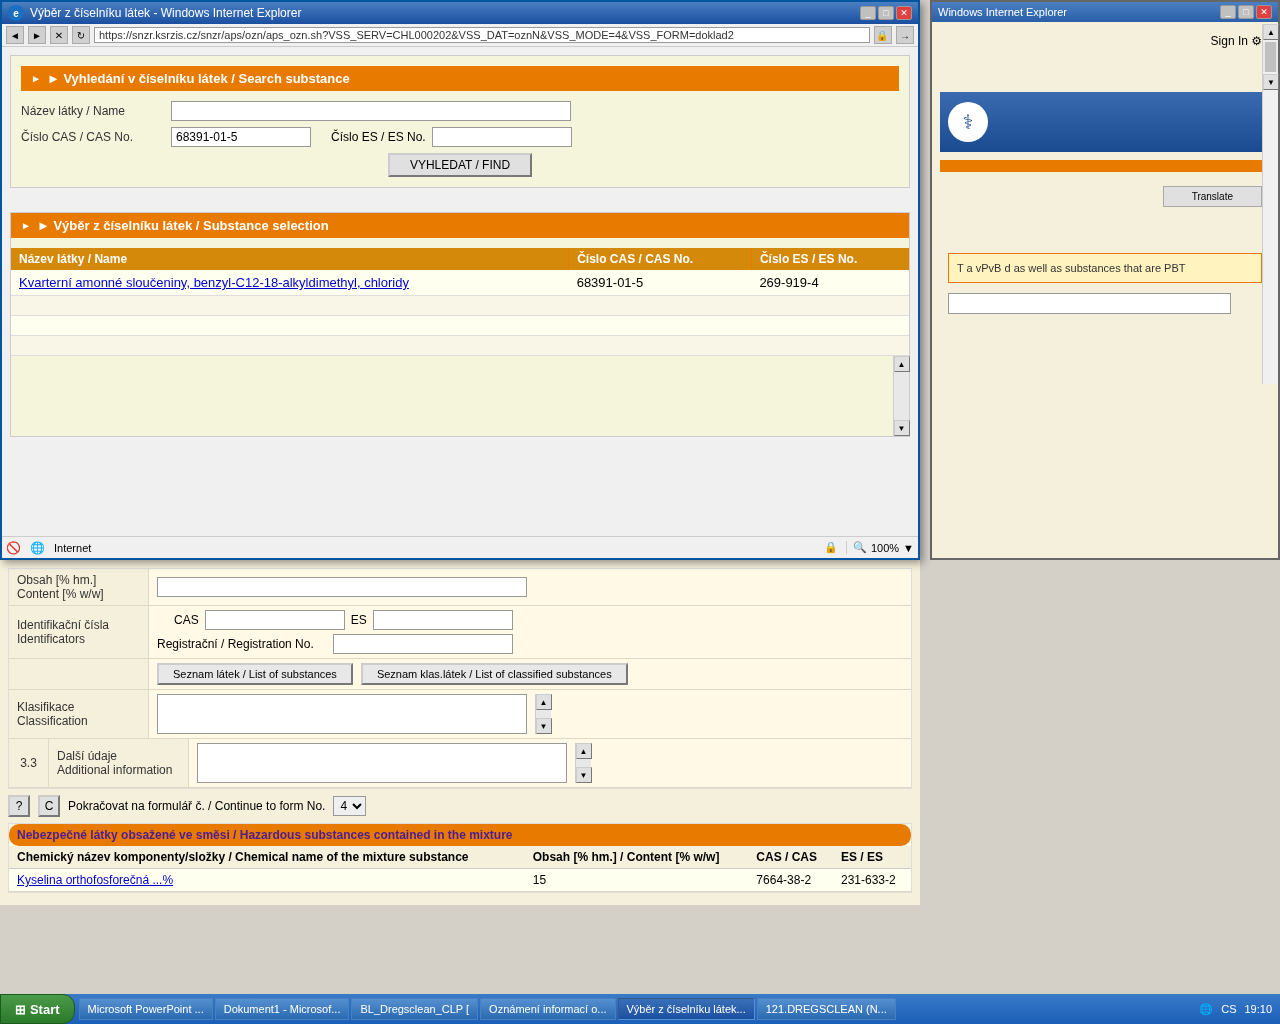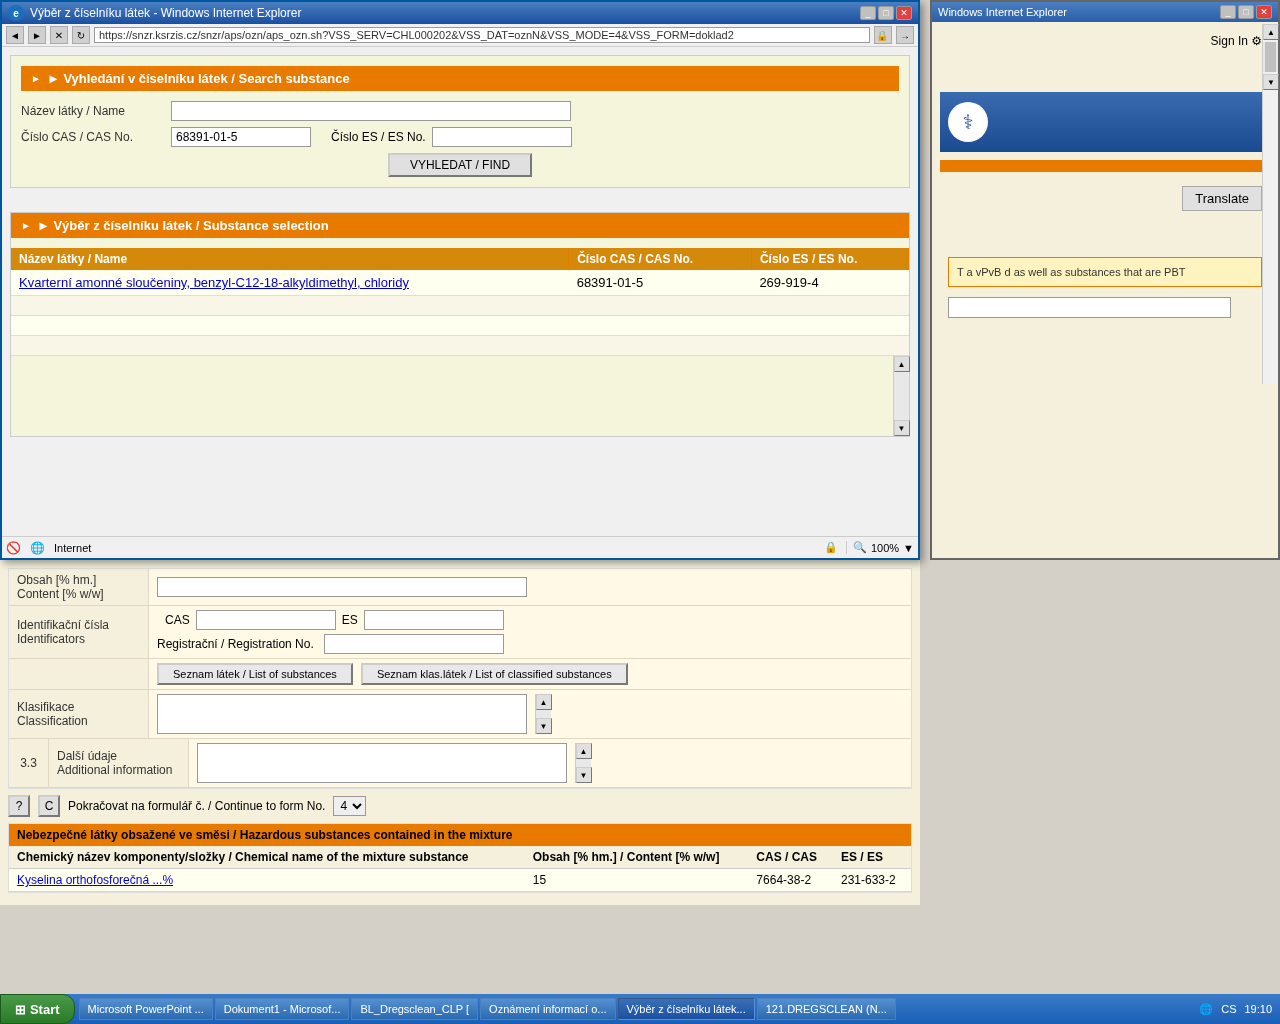--- a/index.html
+++ b/index.html
@@ -57,22 +57,22 @@
       color: white;
       font-weight: bold;
       font-size: 13px;
       padding: 6px 10px;
       margin-top: 8px;
     }
 
     .translate-btn {
       background: #e0e0e0;
       border: 1px solid #aaa;
-      padding: 4px 12px;
-      font-size: 13px;
+      padding: 4px 28px;
+      font-size: 10px;
       cursor: pointer;
       margin: 6px 0;
       float: right;
     }
 
     .pbt-text {
       background: #fff3c0;
       border: 1px solid #e87a00;
       padding: 8px;
       font-size: 11px;
@@ -366,24 +366,25 @@
     }
 
     .select-form {
       border: 1px solid #999;
       font-size: 12px;
       padding: 1px 2px;
     }
 
     .hazardous-header {
       background: #e87a00;
-      color: #000000;
+      color: #4c1d95;
       font-weight: bold;
       font-size: 12px;
       padding: 4px 8px;
+      border-radius: 10px;
     }
 
     .hazardous-table {
       width: 100%;
       border-collapse: collapse;
     }
 
     .hazardous-table th {
       background: #f5f0dc;
       font-weight: bold;
@@ -647,21 +648,21 @@
 Identificators</span>
       </div>
       <div class="content-row-value">
         <div style="display:flex; flex-direction:column; gap:4px;">
           <div style="display:flex; align-items:center; gap:6px;justify-content:flex-end;">
             <span>CAS</span>
             <input class="small-input input-cas" type="text" style="">
             <span>ES</span>
             <input class="small-input input-es" type="text" style="">
           </div>
-          <div style="display:flex; align-items:center; gap:10px;">
+          <div style="display:flex; align-items:center; gap:19px;">
             <span>Registrační / Registration No.</span>
             <input class="small-input input-reg" type="text" style="">
           </div>
         </div>
       </div>
     </div>
 
     <div class="content-row">
       <div class="content-row-label"></div>
       <div class="content-row-value">

